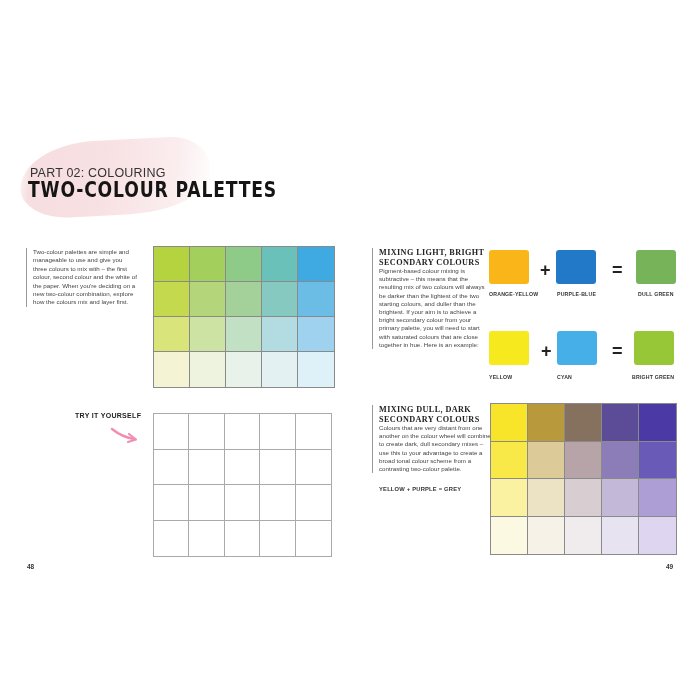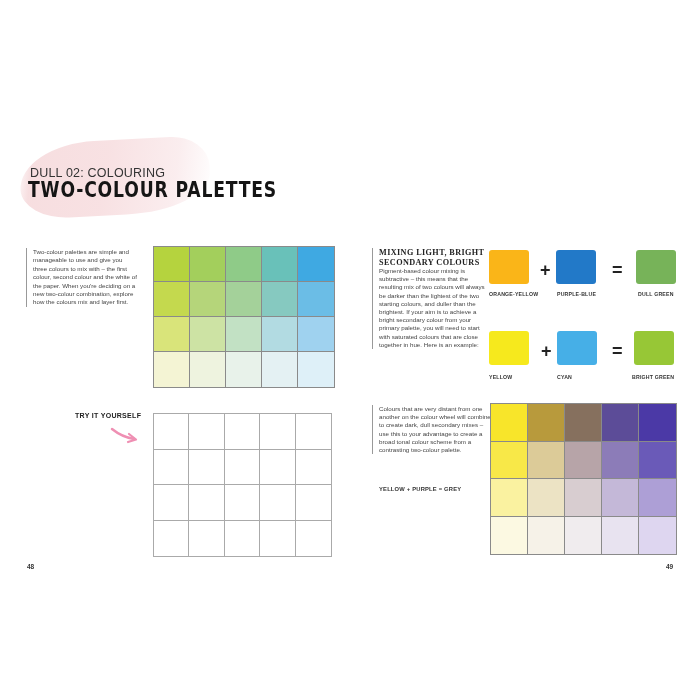--- a/index.html
+++ b/index.html
@@ -28,21 +28,21 @@
   .formula{left:379px;top:486px;font-size:5.8px;font-weight:bold;color:#333;letter-spacing:.2px;}
   .swatch{position:absolute;width:40px;height:34px;border-radius:3px;filter:saturate(1.05);}
   .op{position:absolute;font-size:18px;font-weight:bold;color:#222;}
   .lbl{position:absolute;font-size:5.2px;font-weight:bold;color:#333;letter-spacing:.2px;}
   .pnum{font-size:6.5px;font-weight:bold;color:#333;}
 </style>
 </head>
 <body>
 
 <div class="abs brush"></div>
-<div class="abs part">DULL 02: COLOURING</div>
+<div class="abs part">PART 02: COLOURING</div>
 <div class="abs title">TWO-COLOUR PALETTES</div>
 
 <div class="abs intro">Two-colour palettes are simple and manageable to use and give you three colours to mix with – the first colour, second colour and the white of the paper. When you're deciding on a new two-colour combination, explore how the colours mix and layer first.</div>
 
 <div class="abs grid g1" id="g1">
     <div class="cell" style="background: rgb(181, 211, 62);"></div>
     <div class="cell" style="background: rgb(163, 207, 92);"></div>
     <div class="cell" style="background: rgb(143, 203, 136);"></div>
     <div class="cell" style="background: rgb(105, 193, 185);"></div>
     <div class="cell" style="background: rgb(63, 169, 226);"></div>
@@ -111,20 +111,21 @@
 <div class="swatch" style="left: 489px; top: 331px; background: rgb(245, 232, 38);" id="m2a"></div>
 <div class="op" style="left:541px;top:341px;">+</div>
 <div class="swatch" style="left: 557px; top: 331px; background: rgb(74, 174, 227);" id="m2b"></div>
 <div class="op" style="left:612px;top:341px;">=</div>
 <div class="swatch" style="left: 634px; top: 331px; background: rgb(152, 198, 60);" id="m2r"></div>
 <div class="lbl" style="left:489px;top:374px;">YELLOW</div>
 <div class="lbl" style="left:557px;top:374px;">CYAN</div>
 <div class="lbl" style="left:632px;top:374px;">BRIGHT GREEN</div>
 
 <div class="abs side2">
+  <div class="head">MIXING DULL, DARK SECONDARY COLOURS</div>
   <div class="body">Colours that are very distant from one another on the colour wheel will combine to create dark, dull secondary mixes – use this to your advantage to create a broad tonal colour scheme from a contrasting two-colour palette.</div>
 </div>
 <div class="abs formula">YELLOW + PURPLE = GREY</div>
 
 <div class="abs grid g3" id="g3">
     <div class="cell" style="background: rgb(248, 229, 42);"></div>
     <div class="cell" style="background: rgb(184, 154, 60);"></div>
     <div class="cell" style="background: rgb(134, 112, 94);"></div>
     <div class="cell" style="background: rgb(92, 76, 152);"></div>
     <div class="cell" style="background: rgb(75, 57, 166);"></div>

